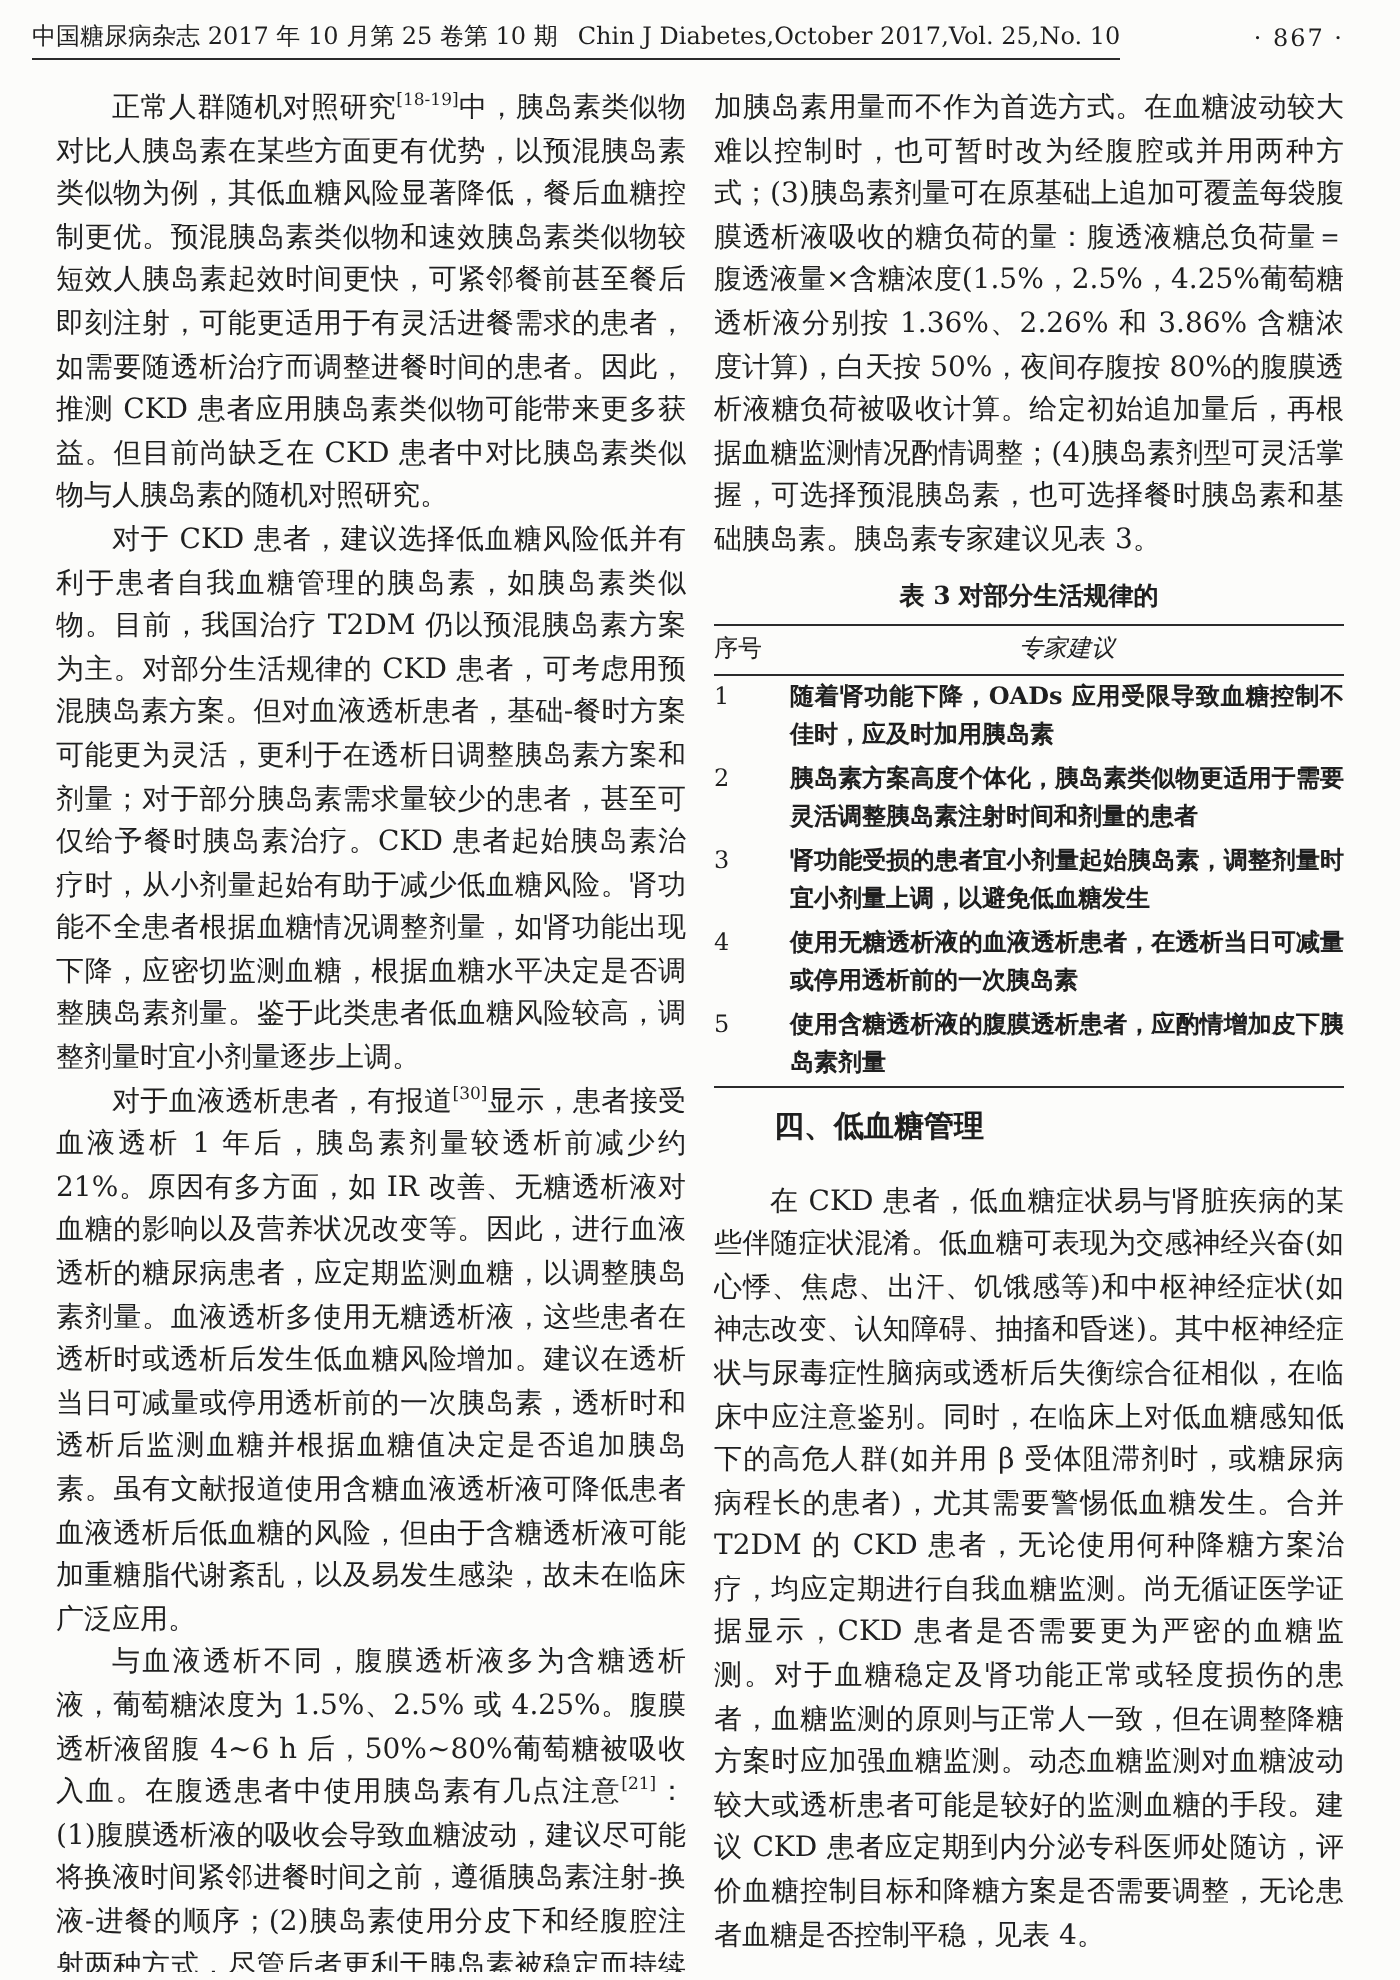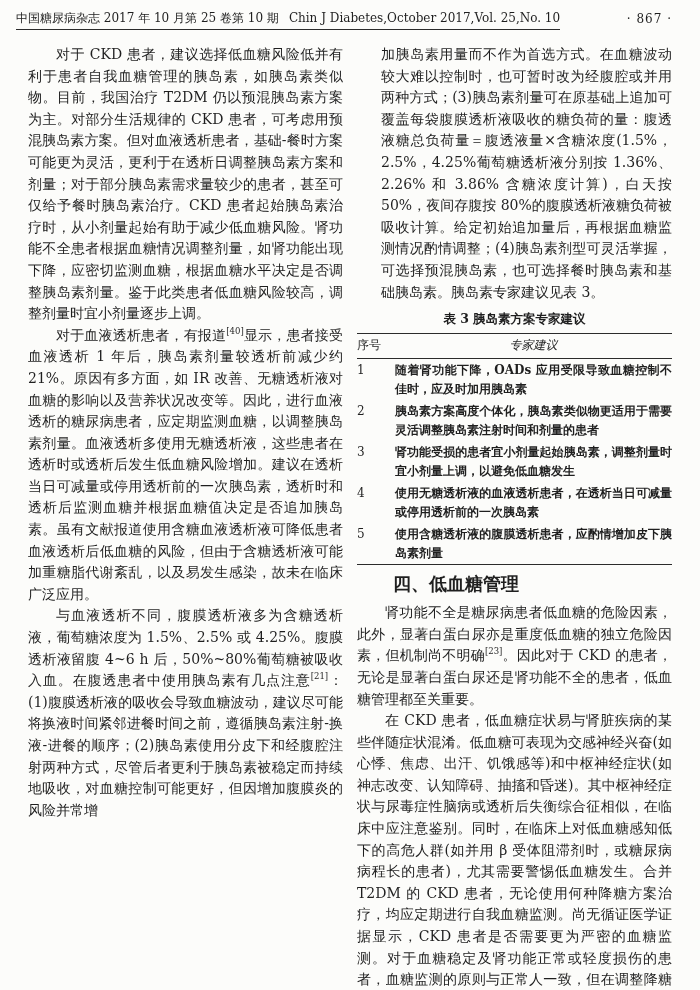--- a/index.html
+++ b/index.html
@@ -28,21 +28,21 @@
   
   .columns{
     position:absolute;top:44px;left:28px;right:28px;bottom:4px;
     display:flex;gap:14px;
   }
   .col{
     flex:1 1 0;min-width:0;overflow:hidden;
     font-size:14px;line-height:21.6px;text-align:justify;
   }
   .para{margin:0;text-indent:2em;}
-  .para.no-indent{text-indent:0;margin-left:24px;}
+  .para.no-indent{text-indent:0;}
   sup{font-size:8.5px;line-height:0;vertical-align:super;}
   
   .table-block{margin:4px 0 6px;}
   .table-caption{
     text-align:center;font-weight:bold;font-size:12.5px;
     margin:7px 0 5px;line-height:18px;
   }
   .table-caption .cap-label{margin-right:4px;}
   table.expert{
     width:100%;border-collapse:collapse;
@@ -54,52 +54,53 @@
     font-weight:normal;border-bottom:1px solid var(--rule);
     padding:2px 0 3px;font-size:12px;
   }
   th.h-no{width:38px;text-align:left;padding-left:2px;}
   th.h-advice{text-align:center;font-style:italic;}
   table.expert td{vertical-align:top;padding:1.5px 0;}
   td.cell-no{width:38px;padding-left:6px;}
   td.cell-advice{text-align:justify;font-weight:bold;}
   
   .section-heading{
-    font-size:18px;font-weight:bold;margin:8px 0 7px;
+    font-size:15px;font-weight:bold;margin:8px 0 17px;
     text-indent:2em;line-height:22px;
   }
 </style>
 </head>
 <body>
 
 <div class="page">
 
   <div class="page-header">
     <div class="running-head">
       <span class="cn">中国糖尿病杂志 2017 年 10 月第 25 卷第 10 期</span><span class="en">Chin J Diabetes,October 2017,Vol. 25,No. 10</span>
     </div>
     <div class="page-number">· 867 ·</div>
   </div>
 
   <div class="columns">
 
     <div class="col">
+        <p class="para">正常人群随机对照研究<sup>[18-19]</sup>中，胰岛素类似物对比人胰岛素在某些方面更有优势，以预混胰岛素类似物为例，其低血糖风险显著降低，餐后血糖控制更优。预混胰岛素类似物和速效胰岛素类似物较短效人胰岛素起效时间更快，可紧邻餐前甚至餐后即刻注射，可能更适用于有灵活进餐需求的患者，如需要随透析治疗而调整进餐时间的患者。因此，推测 CKD 患者应用胰岛素类似物可能带来更多获益。但目前尚缺乏在 CKD 患者中对比胰岛素类似物与人胰岛素的随机对照研究。</p>
         <p class="para">对于 CKD 患者，建议选择低血糖风险低并有利于患者自我血糖管理的胰岛素，如胰岛素类似物。目前，我国治疗 T2DM 仍以预混胰岛素方案为主。对部分生活规律的 CKD 患者，可考虑用预混胰岛素方案。但对血液透析患者，基础-餐时方案可能更为灵活，更利于在透析日调整胰岛素方案和剂量；对于部分胰岛素需求量较少的患者，甚至可仅给予餐时胰岛素治疗。CKD 患者起始胰岛素治疗时，从小剂量起始有助于减少低血糖风险。肾功能不全患者根据血糖情况调整剂量，如肾功能出现下降，应密切监测血糖，根据血糖水平决定是否调整胰岛素剂量。鉴于此类患者低血糖风险较高，调整剂量时宜小剂量逐步上调。</p>
-        <p class="para">对于血液透析患者，有报道<sup>[40]</sup>显示，患者接受血液透析 1 年后，胰岛素剂量较透析前减少约 21%。原因有多方面，如 IR 改善、无糖透析液对血糖的影响以及营养状况改变等。因此，进行血液透析的糖尿病患者，应定期监测血糖，以调整胰岛素剂量。血液透析多使用无糖透析液，这些患者在透析时或透析后发生低血糖风险增加。建议在透析当日可减量或停用透析前的一次胰岛素，透析时和透析后监测血糖并根据血糖值决定是否追加胰岛素。虽有文献报道使用含糖血液透析液可降低患者血液透析后低血糖的风险，但由于含糖透析液可能加重糖脂代谢紊乱，以及易发生感染，故未在临床广泛应用。</p>
+        <p class="para">对于血液透析患者，有报道<sup>[30]</sup>显示，患者接受血液透析 1 年后，胰岛素剂量较透析前减少约 21%。原因有多方面，如 IR 改善、无糖透析液对血糖的影响以及营养状况改变等。因此，进行血液透析的糖尿病患者，应定期监测血糖，以调整胰岛素剂量。血液透析多使用无糖透析液，这些患者在透析时或透析后发生低血糖风险增加。建议在透析当日可减量或停用透析前的一次胰岛素，透析时和透析后监测血糖并根据血糖值决定是否追加胰岛素。虽有文献报道使用含糖血液透析液可降低患者血液透析后低血糖的风险，但由于含糖透析液可能加重糖脂代谢紊乱，以及易发生感染，故未在临床广泛应用。</p>
         <p class="para">与血液透析不同，腹膜透析液多为含糖透析液，葡萄糖浓度为 1.5%、2.5% 或 4.25%。腹膜透析液留腹 4~6 h 后，50%~80%葡萄糖被吸收入血。在腹透患者中使用胰岛素有几点注意<sup>[21]</sup>：(1)腹膜透析液的吸收会导致血糖波动，建议尽可能将换液时间紧邻进餐时间之前，遵循胰岛素注射-换液-进餐的顺序；(2)胰岛素使用分皮下和经腹腔注射两种方式，尽管后者更利于胰岛素被稳定而持续地吸收，对血糖控制可能更好，但因增加腹膜炎的风险并常增</p>
       </div>
 
     <div class="col">
       <div>
           <p class="para no-indent">加胰岛素用量而不作为首选方式。在血糖波动较大难以控制时，也可暂时改为经腹腔或并用两种方式；(3)胰岛素剂量可在原基础上追加可覆盖每袋腹膜透析液吸收的糖负荷的量：腹透液糖总负荷量＝腹透液量×含糖浓度(1.5%，2.5%，4.25%葡萄糖透析液分别按 1.36%、2.26% 和 3.86% 含糖浓度计算)，白天按 50%，夜间存腹按 80%的腹膜透析液糖负荷被吸收计算。给定初始追加量后，再根据血糖监测情况酌情调整；(4)胰岛素剂型可灵活掌握，可选择预混胰岛素，也可选择餐时胰岛素和基础胰岛素。胰岛素专家建议见表 3。</p>
         </div>
 
       <div class="table-block">
         <div class="table-caption">
-          <span class="cap-label">表 3</span><span>胰岛素方案专家建议</span>
+          <span class="cap-label">表 3</span><span>对部分生活规律的</span>
         </div>
         <table class="expert">
           <thead>
             <tr>
               <th class="h-no">序号</th>
               <th class="h-advice">专家建议</th>
             </tr>
           </thead>
           <tbody>
               <tr>
@@ -122,19 +123,18 @@
                 <td class="cell-no">5</td>
                 <td class="cell-advice">使用含糖透析液的腹膜透析患者，应酌情增加皮下胰岛素剂量</td>
               </tr>
             </tbody>
         </table>
       </div>
 
       <div class="section-heading">四、低血糖管理</div>
 
       <div>
-          <p class="para">肾功能不全是糖尿病患者低血糖的危险因素，此外，显著白蛋白尿亦是重度低血糖的独立危险因素，但机制尚不明确<sup>[23]</sup>。因此对于 CKD 的患者，无论是显著白蛋白尿还是肾功能不全的患者，低血糖管理都至关重要。</p>
           <p class="para">在 CKD 患者，低血糖症状易与肾脏疾病的某些伴随症状混淆。低血糖可表现为交感神经兴奋(如心悸、焦虑、出汗、饥饿感等)和中枢神经症状(如神志改变、认知障碍、抽搐和昏迷)。其中枢神经症状与尿毒症性脑病或透析后失衡综合征相似，在临床中应注意鉴别。同时，在临床上对低血糖感知低下的高危人群(如并用 β 受体阻滞剂时，或糖尿病病程长的患者)，尤其需要警惕低血糖发生。合并 T2DM 的 CKD 患者，无论使用何种降糖方案治疗，均应定期进行自我血糖监测。尚无循证医学证据显示，CKD 患者是否需要更为严密的血糖监测。对于血糖稳定及肾功能正常或轻度损伤的患者，血糖监测的原则与正常人一致，但在调整降糖方案时应加强血糖监测。动态血糖监测对血糖波动较大或透析患者可能是较好的监测血糖的手段。建议 CKD 患者应定期到内分泌专科医师处随访，评价血糖控制目标和降糖方案是否需要调整，无论患者血糖是否控制平稳，见表 4。</p>
         </div>
     </div>
 
   </div>
 </div>
 
 </body></html>

